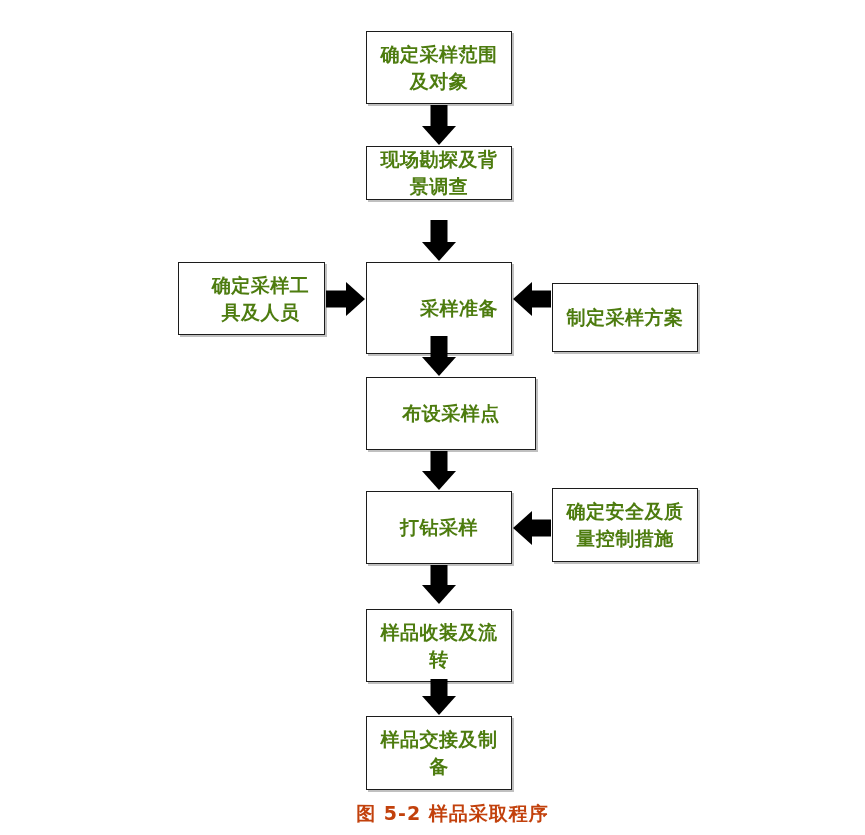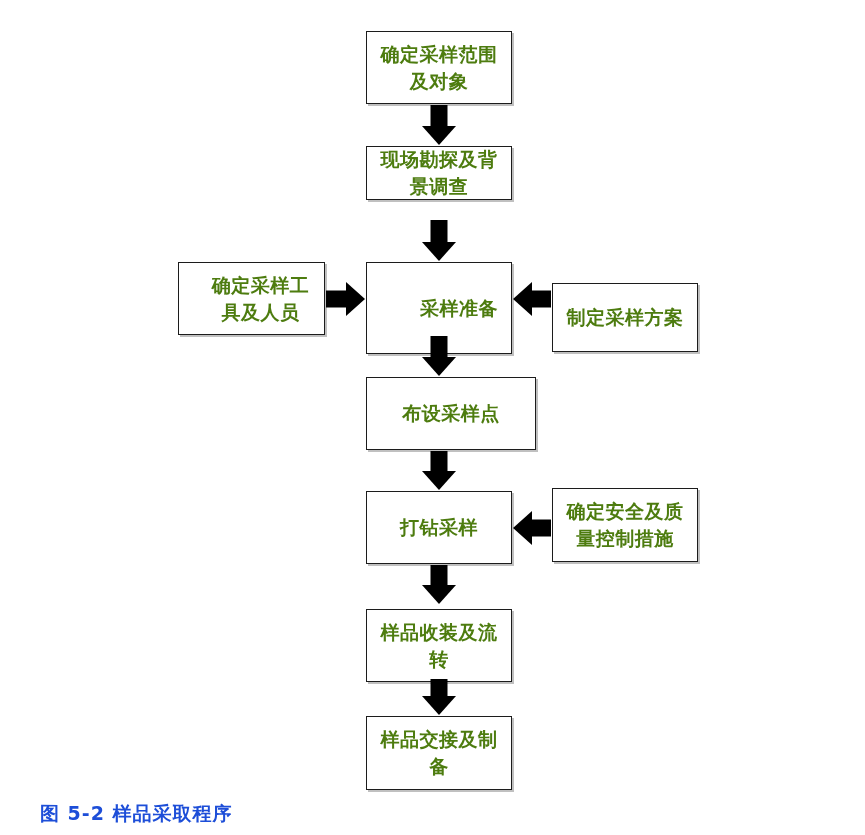--- a/index.html
+++ b/index.html
@@ -100,25 +100,25 @@
     height: 0;
     border-top: 17px solid transparent;
     border-bottom: 17px solid transparent;
     border-right: 19px solid #000000;
   }
   #caption {
     position: absolute;
     left: 0;
     right: 0;
     bottom: 8px;
-    text-align: left;
+    text-align: center;
     font-size: 19px;
     font-weight: bold;
     letter-spacing: 1px;
-    color: #1d4ed8;
+    color: #c2410c;
     font-family: "DejaVu Sans", "Liberation Sans", sans-serif;
     margin-left: 40px;
   }
 </style>
 </head>
 <body>
 
 <div id="canvas">
 
   <div class="node" style="left: 366px; top: 31px; width: 146px; height: 73px;">

